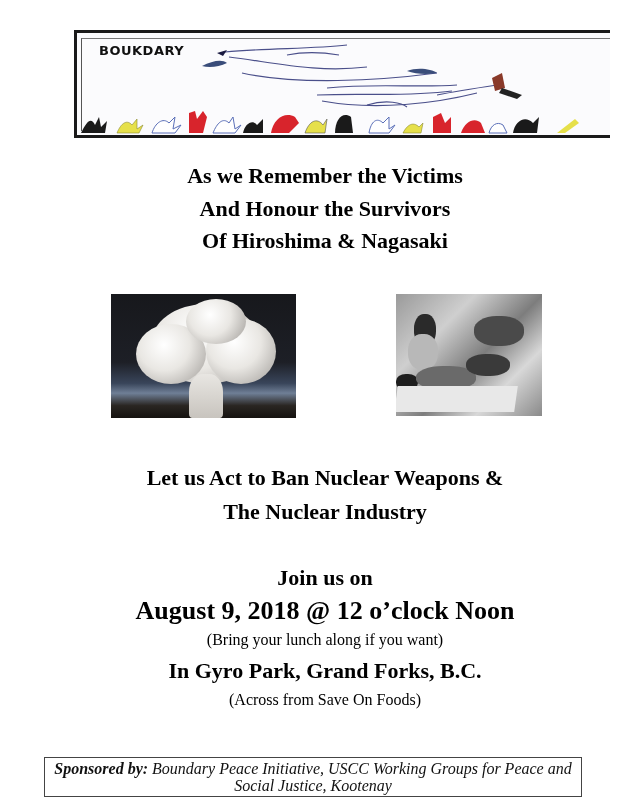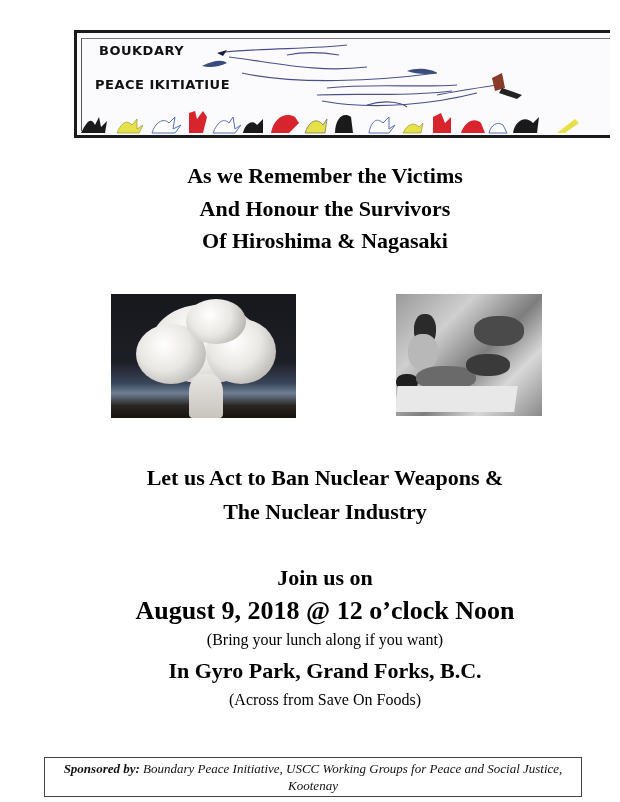--- a/index.html
+++ b/index.html
@@ -33,21 +33,21 @@
   .photo-bomb { left: 111px; top: 294px; width: 185px; height: 124px;
     background: linear-gradient(180deg, #17181c 0%, #1d1f26 55%, #39455a 72%, #6f7f96 80%, #2a2622 90%, #15120f 100%); }
   .cloud { position: absolute; border-radius: 50%; background: radial-gradient(circle at 40% 35%, #ffffff 0%, #e9e7e3 45%, #b9b6b2 80%, rgba(150,148,145,0) 100%); }
   .photo-survivors { left: 396px; top: 294px; width: 146px; height: 122px;
     background: linear-gradient(135deg, #9a9a9a 0%, #cfcfcf 30%, #7d7d7d 55%, #d8d8d8 75%, #8a8a8a 100%); filter: grayscale(1); }
   .blob { position: absolute; border-radius: 45%; }
 
   
   .footer { position: absolute; left: 44px; top: 757px; width: 538px; height: 40px;
             border: 1px solid #444; box-sizing: border-box; text-align: center;
-            font-style: italic; font-size: 13px; line-height: 17px; padding-top: 2px; color: #111; }
+            font-style: italic; font-size: 16px; line-height: 17px; padding-top: 2px; color: #111; }
   .footer b { font-weight: bold; }
 </style>
 </head>
 <body>
 
 <div class="banner">
   <div class="banner-inner"></div>
   <svg width="536" height="108" viewBox="0 0 536 108">
 
     <g stroke="#4a4f8a" stroke-width="1.2" fill="none">
@@ -80,21 +80,20 @@
       <path d="M292 100 C294 88, 300 84, 306 90 L312 84 L312 96 L318 92 L312 100 Z" fill="#ffffff" stroke="#5a6fb8" stroke-width="1"></path>
       <path d="M326 100 C330 92, 336 88, 342 94 L346 90 L344 100 Z" fill="#e6e04a" stroke="#8a8a30" stroke-width="0.6"></path>
       <path d="M356 100 L356 84 L364 80 L368 90 L374 84 L374 100 Z" fill="#d8242c"></path>
       <path d="M384 100 C388 88, 398 84, 404 90 L408 100 Z" fill="#d8242c"></path>
       <path d="M412 100 C414 92, 420 88, 426 92 L430 100 Z" fill="#ffffff" stroke="#5a6fb8" stroke-width="1"></path>
       <path d="M436 100 C438 88, 448 82, 456 90 L462 84 L460 100 Z" fill="#1a1a1a"></path>
       <path d="M480 100 L498 86 L502 90 L488 100 Z" fill="#e6e04a"></path>
     </g>
   </svg>
   <span class="banner-title l1">BOUKDARY</span>
-  <span class="banner-title l2">PEACE IKITIATIUE</span>
 </div>
 
 <div class="center h-remember">
   <div>As we Remember the Victims</div>
   <div>And Honour the Survivors</div>
   <div>Of Hiroshima &amp; Nagasaki</div>
 </div>
 
 <div class="photo photo-bomb">
   <div class="cloud" style="left:40px;top:10px;width:110px;height:80px;"></div>

